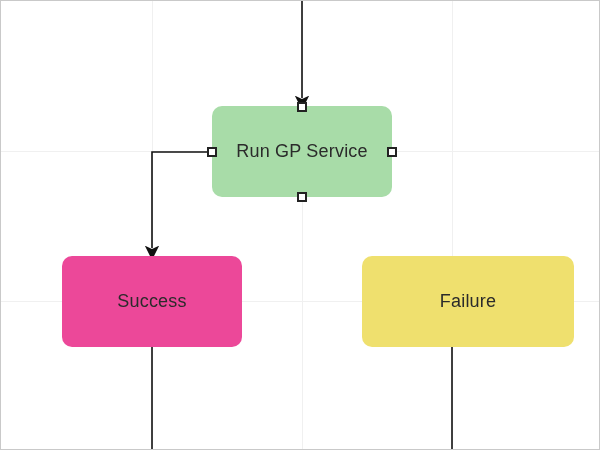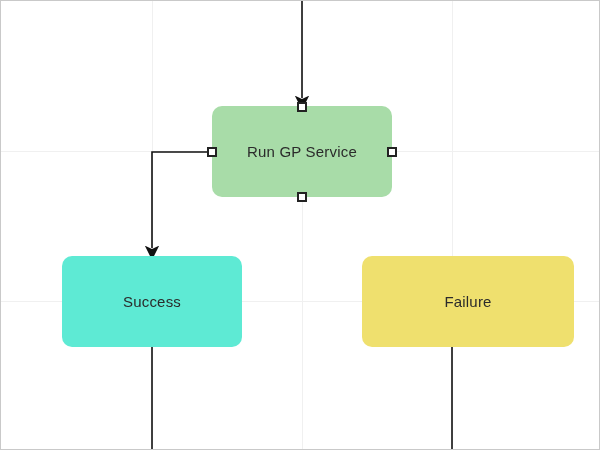--- a/index.html
+++ b/index.html
@@ -64,21 +64,21 @@
   }
 
   
   .node {
     position: absolute;
     box-sizing: border-box;
     border-radius: 10px;
     display: flex;
     align-items: center;
     justify-content: center;
-    font-size: 15px;
+    font-size: 18px;
     color: #2b2b2b;
     letter-spacing: 0.2px;
     user-select: none;
   }
   .node-label {
     pointer-events: none;
     white-space: nowrap;
   }
 
   
@@ -122,21 +122,21 @@
   </svg>
 
   <div class="node" style="left:211px; top:105px; width:180px; height:91px; background:#a8dca8;">
     <span class="node-label">Run GP Service</span>
   </div>
   <div class="handle" style="left:296px; top:101px;"></div>
   <div class="handle" style="left:386px; top:146px;"></div>
   <div class="handle" style="left:296px; top:191px;"></div>
   <div class="handle" style="left:206px; top:146px;"></div>
 
-  <div class="node" style="left:61px; top:255px; width:180px; height:91px; background:#5eead4;">
+  <div class="node" style="left:61px; top:255px; width:180px; height:91px; background:#ec4899;">
     <span class="node-label">Success</span>
   </div>
 
   <div class="node" style="left:361px; top:255px; width:212px; height:91px; background:#efe06e;">
     <span class="node-label">Failure</span>
   </div>
 
 </div>
 
 </body></html>

